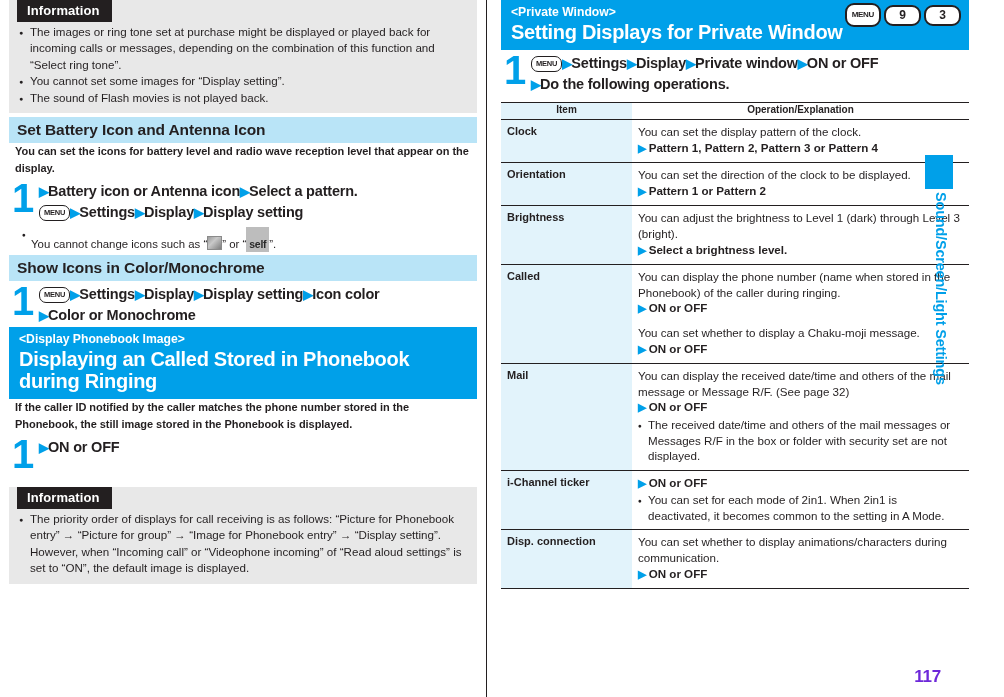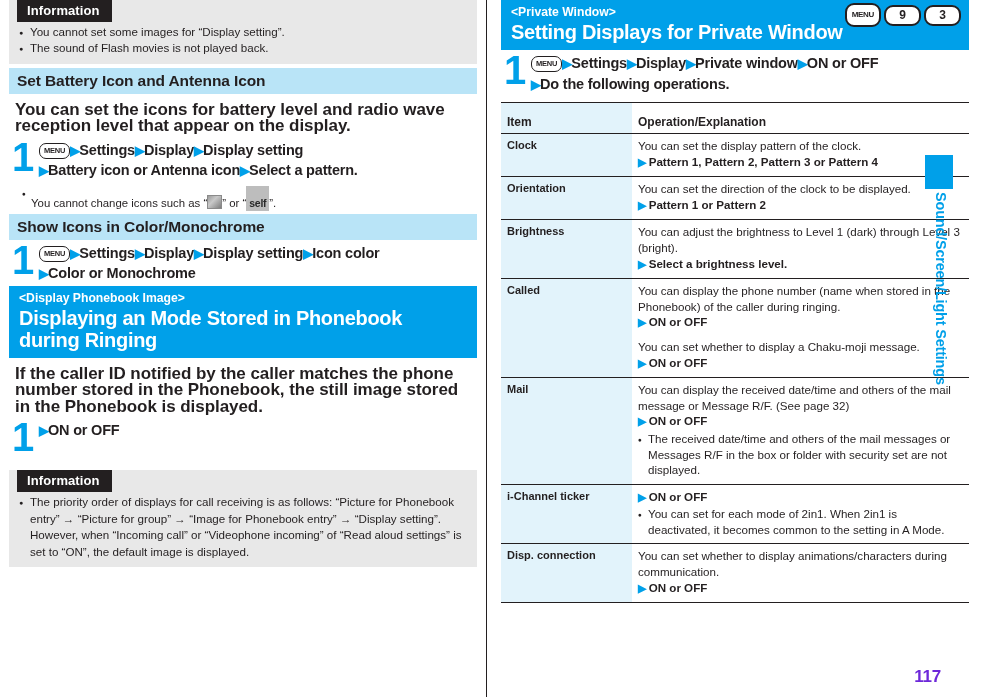--- a/index.html
+++ b/index.html
@@ -131,24 +131,24 @@
     text-align: center;
   }
   .keycap.menu {
     font-size: 8px;
     padding: 4px 5px 4px 5px;
     letter-spacing: -.3px;
   }
 
   
   .body-para {
-    font-size: 17px;
+    font-size: 11px;
     font-weight: bold;
     line-height: 16.5px;
-    padding: 8px 8px 2px 6px;
+    padding: 0 8px 2px 6px;
     letter-spacing: -.05px;
   }
 
   
   .step {
     position: relative;
     padding: 3px 8px 2px 30px;
     min-height: 40px;
   }
   .step-num {
@@ -230,24 +230,24 @@
     width: 468px;
     margin-top: 6px;
   }
   table.ops th, table.ops td {
     vertical-align: top;
     text-align: left;
   }
   table.ops thead th {
     border-top: 1.6px solid #231f20;
     border-bottom: 1px solid #231f20;
-    font-size: 12px;
-    font-weight: bold;
-    padding: 12px 6px 4px 6px;
-    text-align: left;
+    font-size: 10px;
+    font-weight: bold;
+    padding: 1px 6px 4px 6px;
+    text-align: center;
   }
   table.ops thead th.col-item { width: 118px; background: #e2f3fb; }
   table.ops thead th.col-op   { background: #ffffff; }
   table.ops tbody td {
     border-bottom: 1px solid #231f20;
     font-size: 11.6px;
     line-height: 15.6px;
     padding: 4px 7px 6px 6px;
   }
   table.ops tbody td.item {
@@ -311,50 +311,51 @@
 </head>
 <body>
 
 <div id="page">
 
   <div class="col-left">
 
     <div class="info-box">
       <div class="info-tab">Information</div>
       <ul class="info-list">
+        <li>The images or ring tone set at purchase might be displayed or played back for incoming calls or messages, depending on the combination of this function and “Select ring tone”.</li>
         <li>You cannot set some images for “Display setting”.</li>
         <li>The sound of Flash movies is not played back.</li>
       </ul>
     </div>
 
     <div class="pad-top-gap"></div>
 
     <div class="sec-bar">Set Battery Icon and Antenna Icon</div>
     <div class="body-para">You can set the icons for battery level and radio wave reception level that appear on the display.</div>
 
     <div class="step">
       <span class="step-num">1</span>
+      <span class="step-line"><span class="tri">▶</span><span>Battery icon or Antenna icon<span class="tri">▶</span>Select a pattern.</span></span>
       <span class="step-line"><span class="menu-key">MENU</span><span class="tri">▶</span><span>Settings<span class="tri">▶</span>Display<span class="tri">▶</span>Display setting</span></span>
-      <span class="step-line"><span class="tri">▶</span><span>Battery icon or Antenna icon<span class="tri">▶</span>Select a pattern.</span></span>
     </div>
 
     <div class="note"><span>You cannot change icons such as “</span><span class="icon-img"></span><span>” or “</span><span class="icon-self">self</span><span>”.</span></div>
 
     <div class="sec-bar">Show Icons in Color/Monochrome</div>
 
     <div class="step">
       <span class="step-num">1</span>
       <span class="step-line"><span class="menu-key">MENU</span><span class="tri">▶</span><span>Settings<span class="tri">▶</span>Display<span class="tri">▶</span>Display setting<span class="tri">▶</span>Icon color</span></span>
       <span class="step-line"><span class="tri">▶</span><span>Color or Monochrome</span></span>
     </div>
 
 
     <div class="chap-head">
       <div class="chap-sub">&lt;Display Phonebook Image&gt;</div>
-      <div class="chap-title">Displaying an Mode Stored in Phonebook during Ringing</div>
+      <div class="chap-title">Displaying an Called Stored in Phonebook during Ringing</div>
     </div>
 
     <div class="body-para">If the caller ID notified by the caller matches the phone number stored in the Phonebook, the still image stored in the Phonebook is displayed.</div>
 
     <div class="step">
       <span class="step-num">1</span>
       <span class="step-line"><span class="tri">▶</span><span>ON or OFF</span></span>
     </div>
 
     <div style="height:8px"></div>

